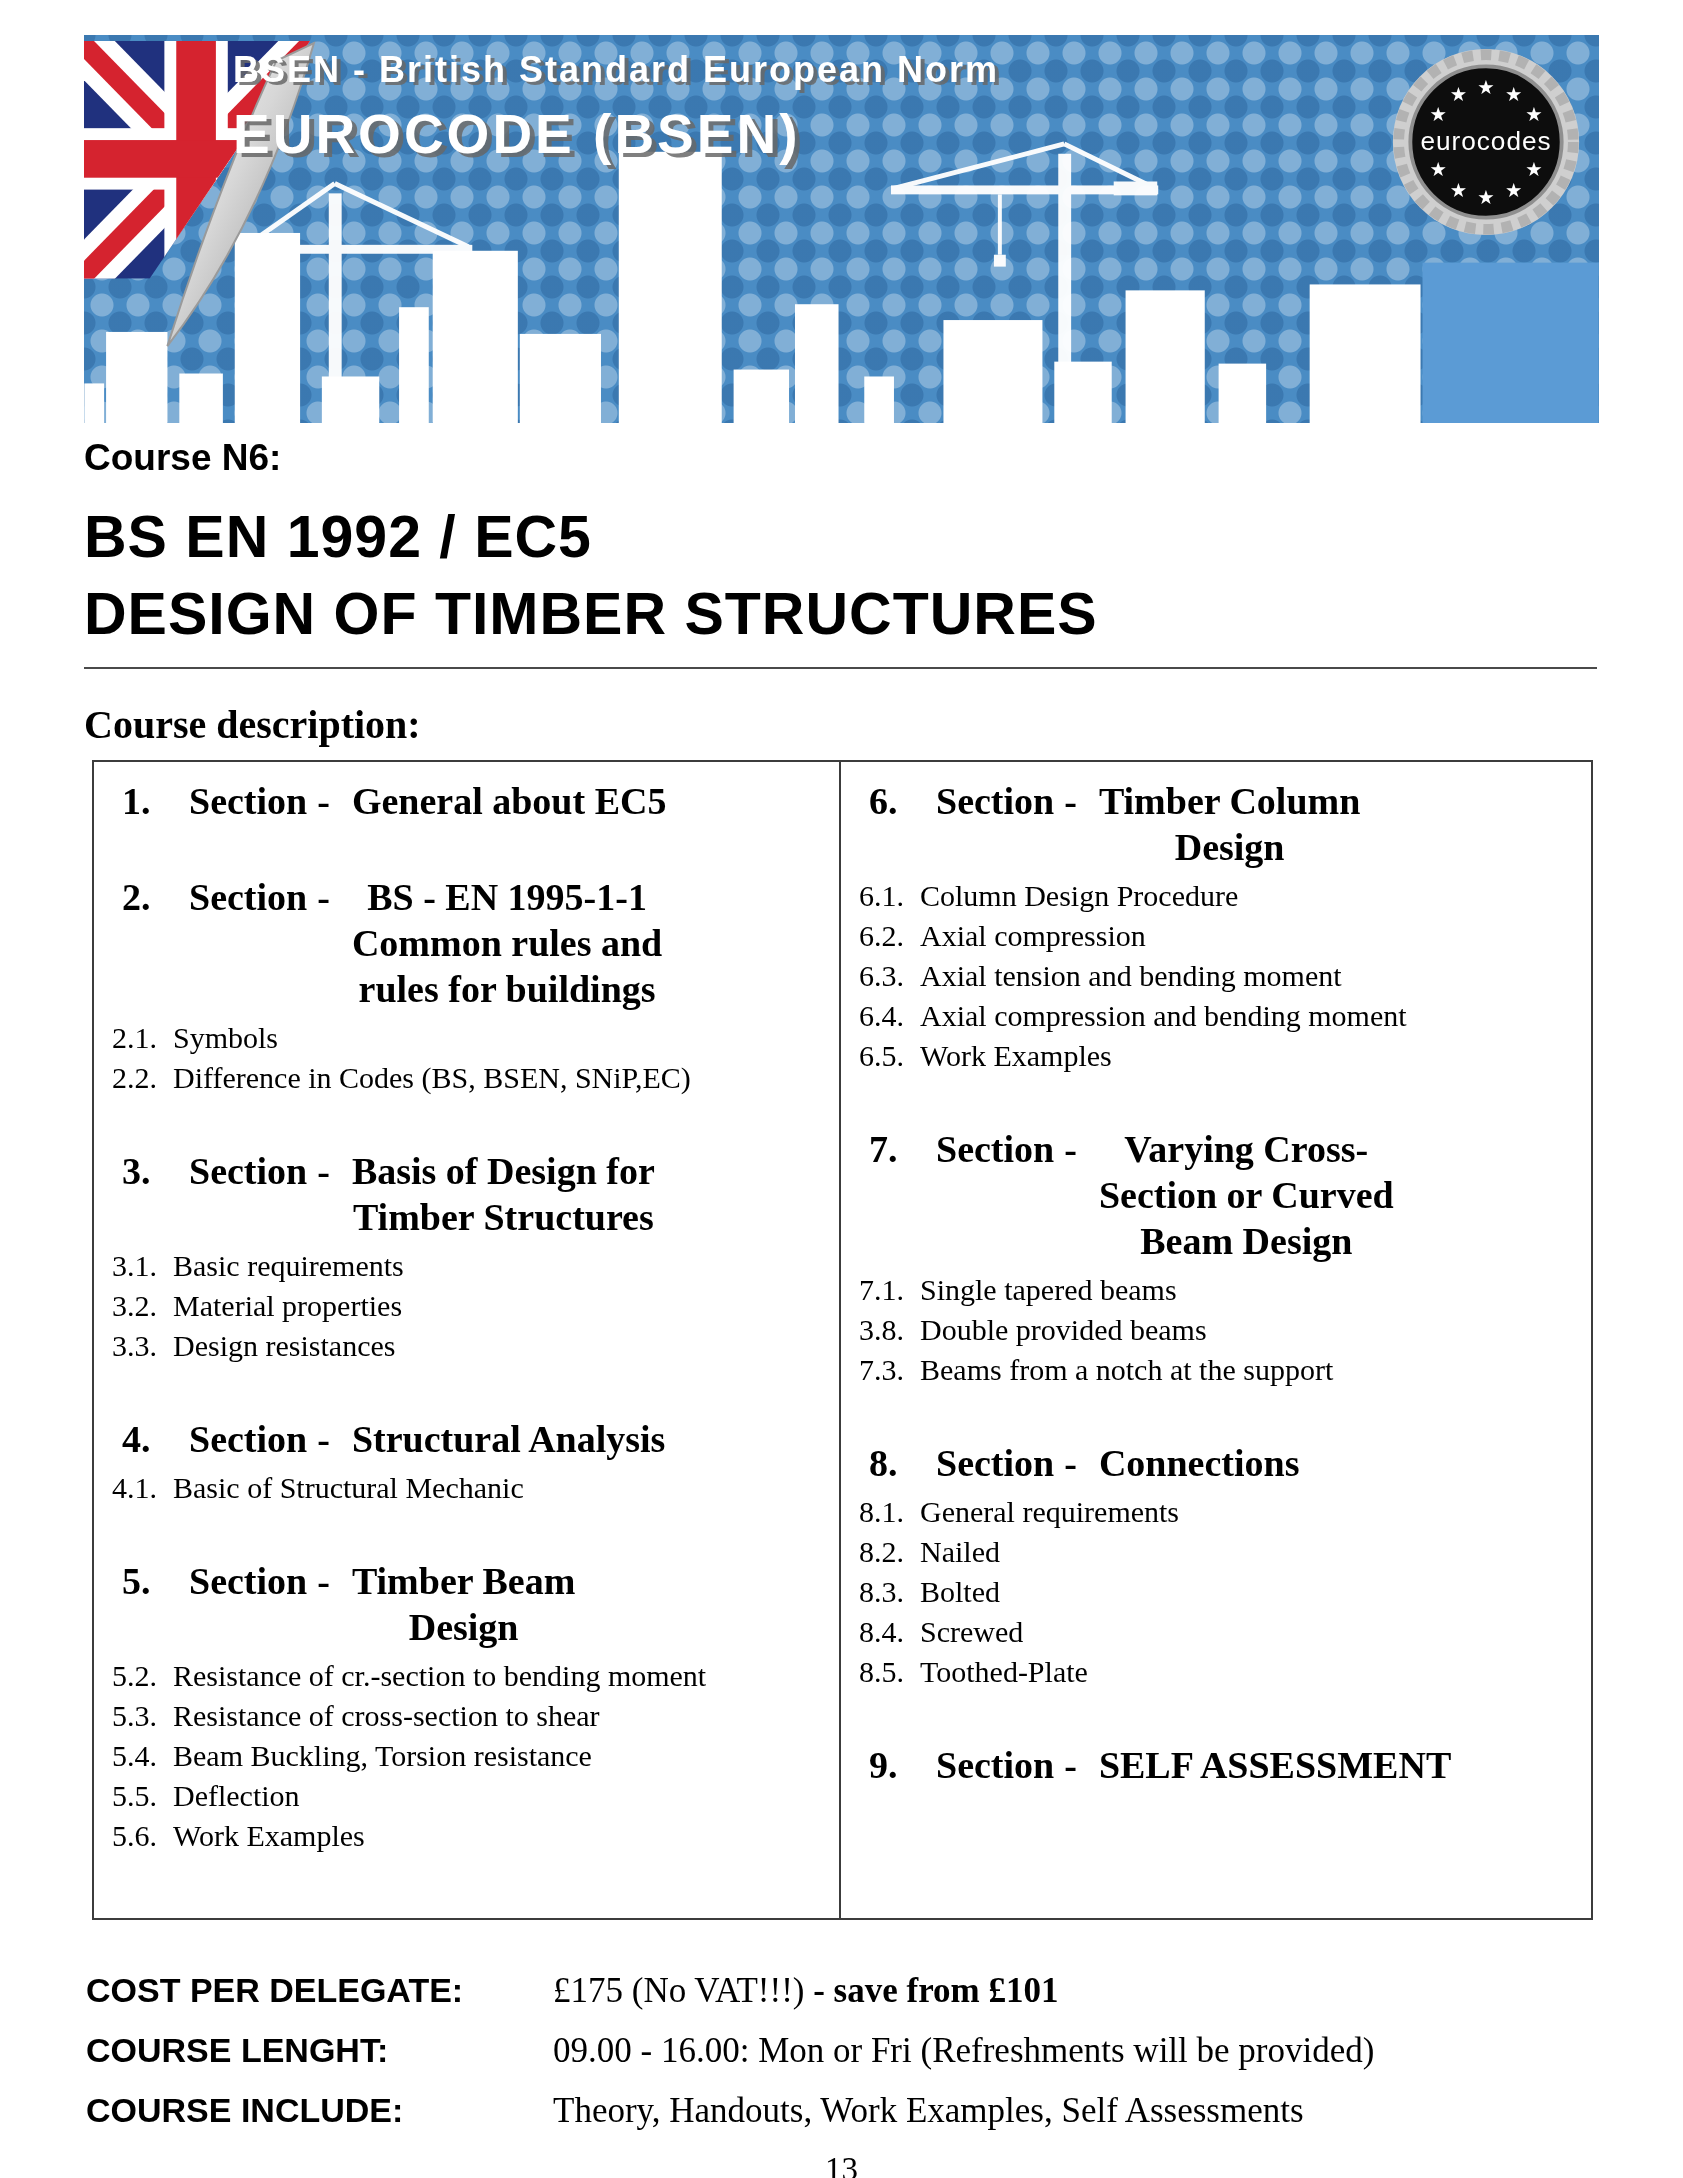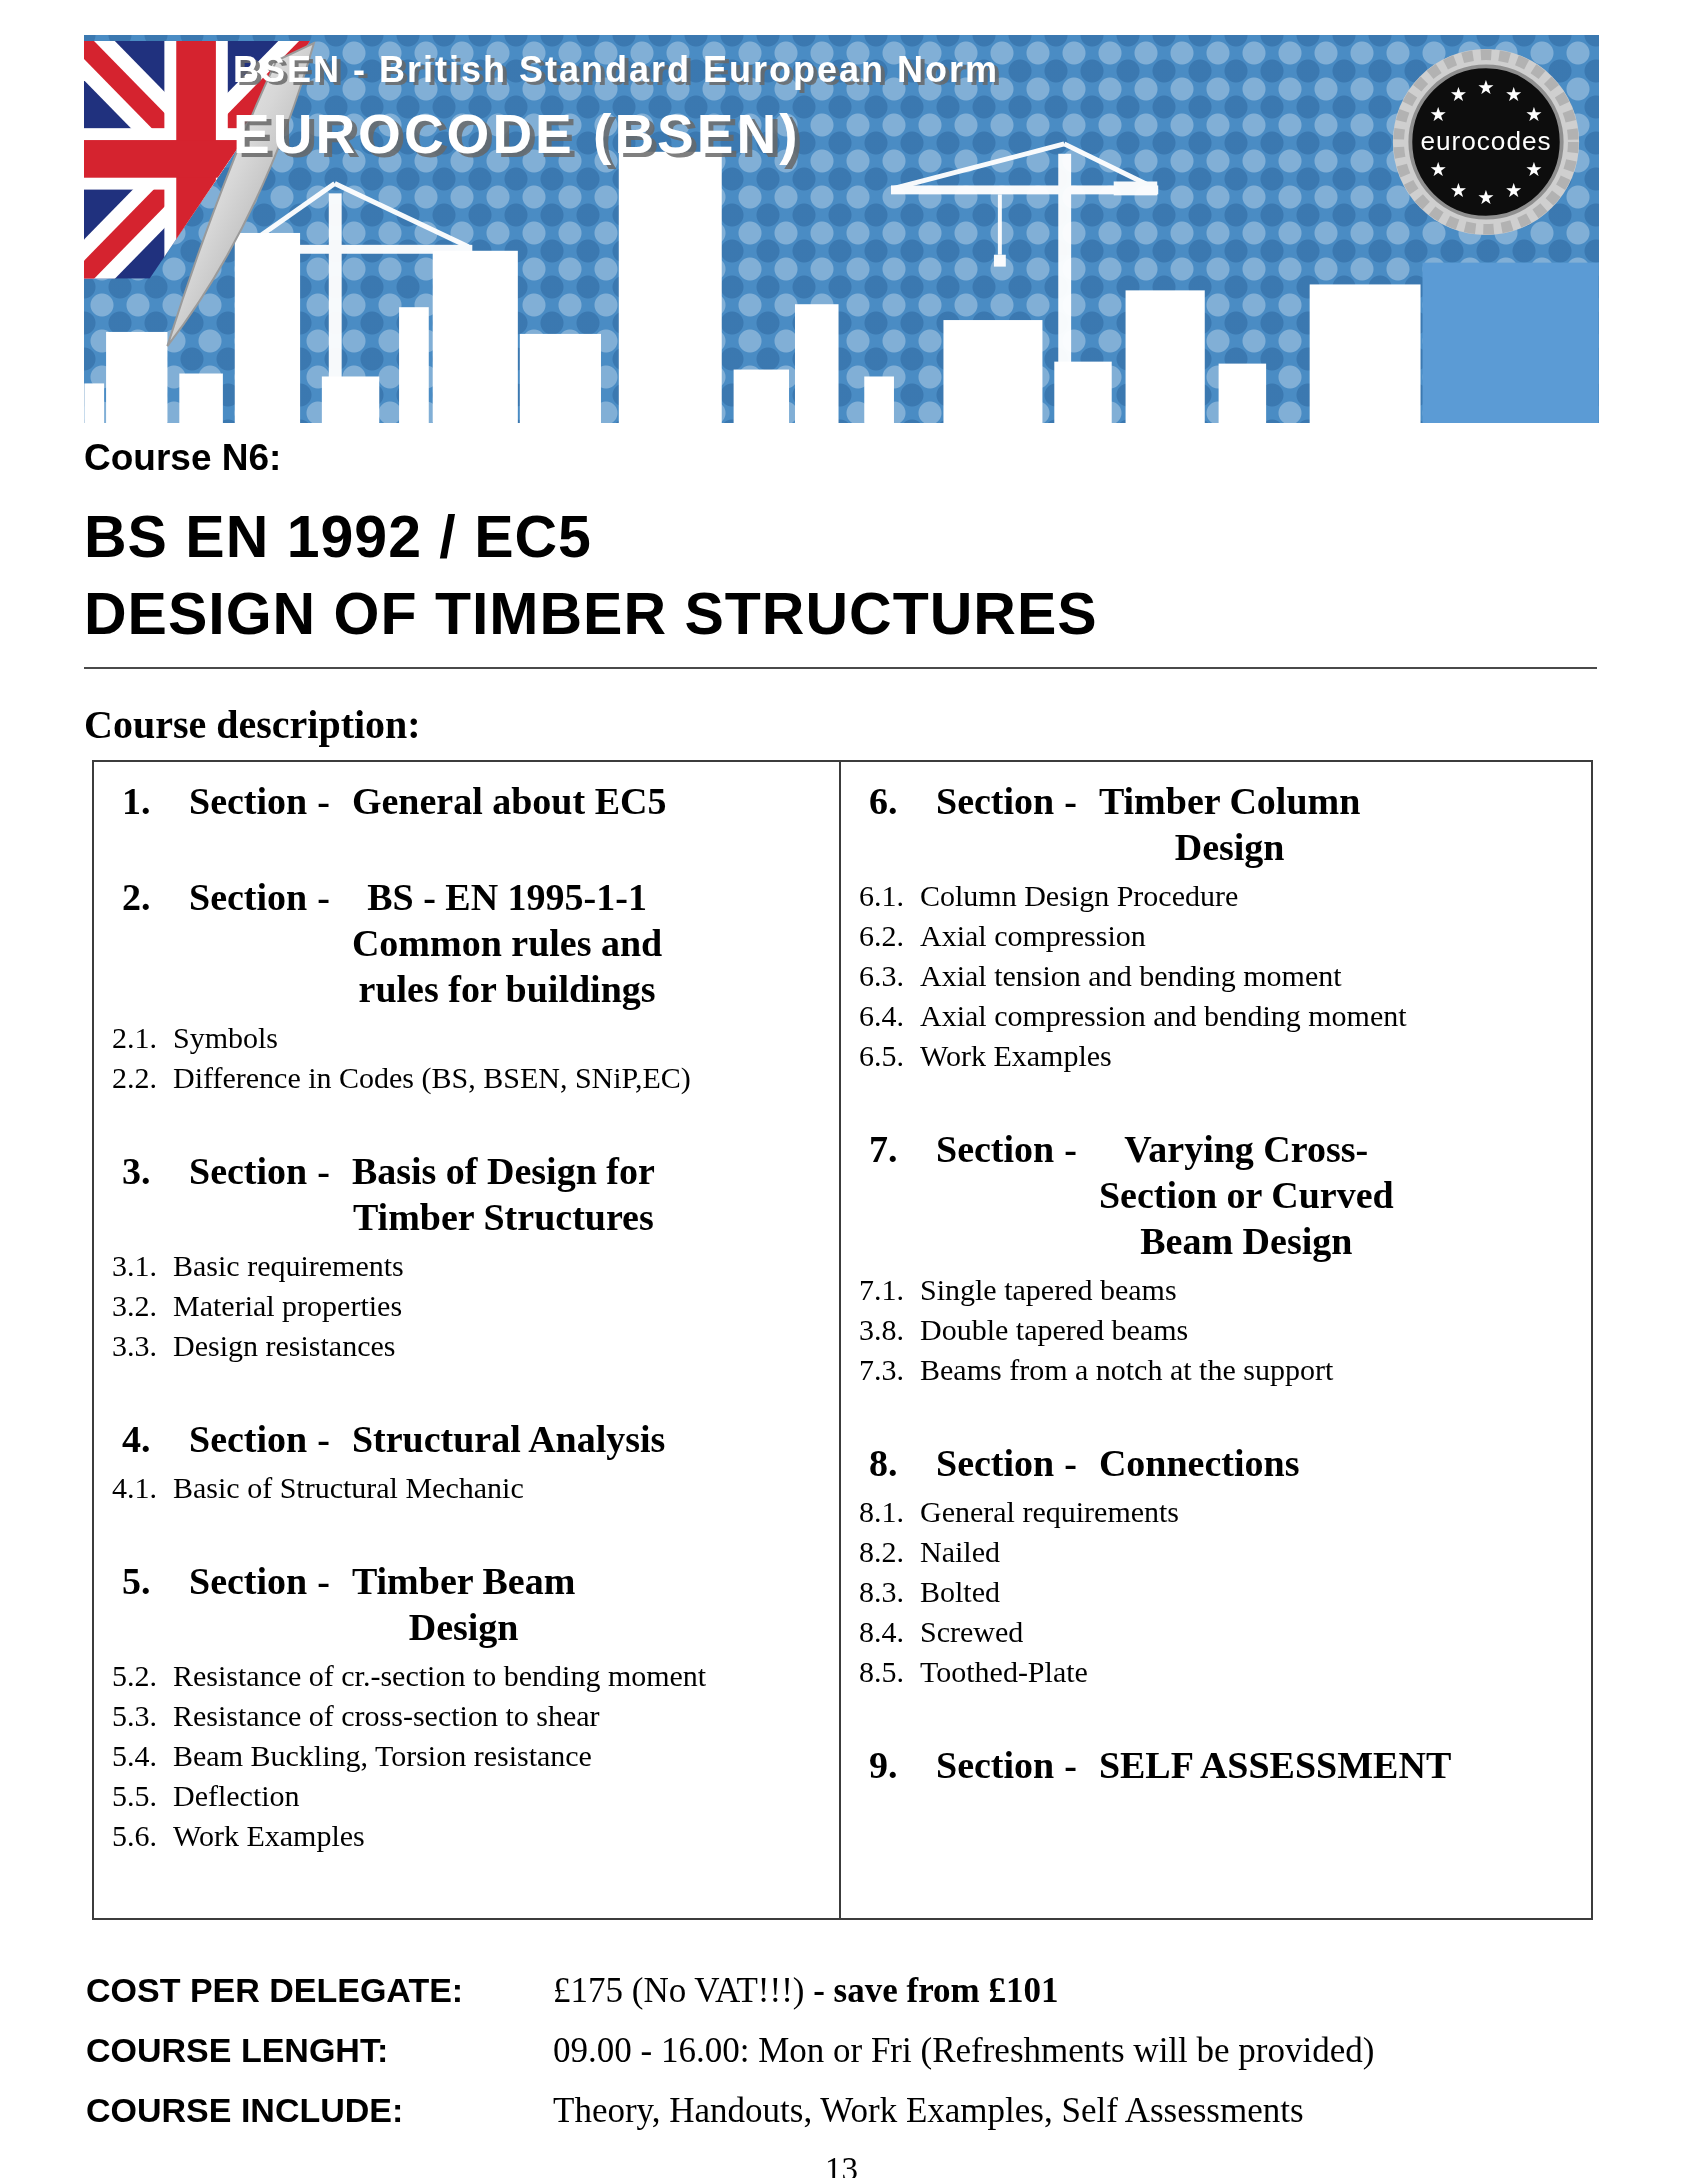--- a/index.html
+++ b/index.html
@@ -357,21 +357,21 @@
 Section or Curved
 Beam Design</span>
         </div>
         <div class="items">
           <div class="item">
             <span class="i-num">7.1.</span>
             <span class="i-text">Single tapered beams</span>
           </div>
           <div class="item">
             <span class="i-num">3.8.</span>
-            <span class="i-text">Double tapered beams</span>
+            <span class="i-text">Double provided beams</span>
           </div>
           <div class="item">
             <span class="i-num">7.3.</span>
             <span class="i-text">Beams from a notch at the support</span>
           </div>
         </div>
       </div>
 
       <div class="sec">
         <div class="sec-head">

